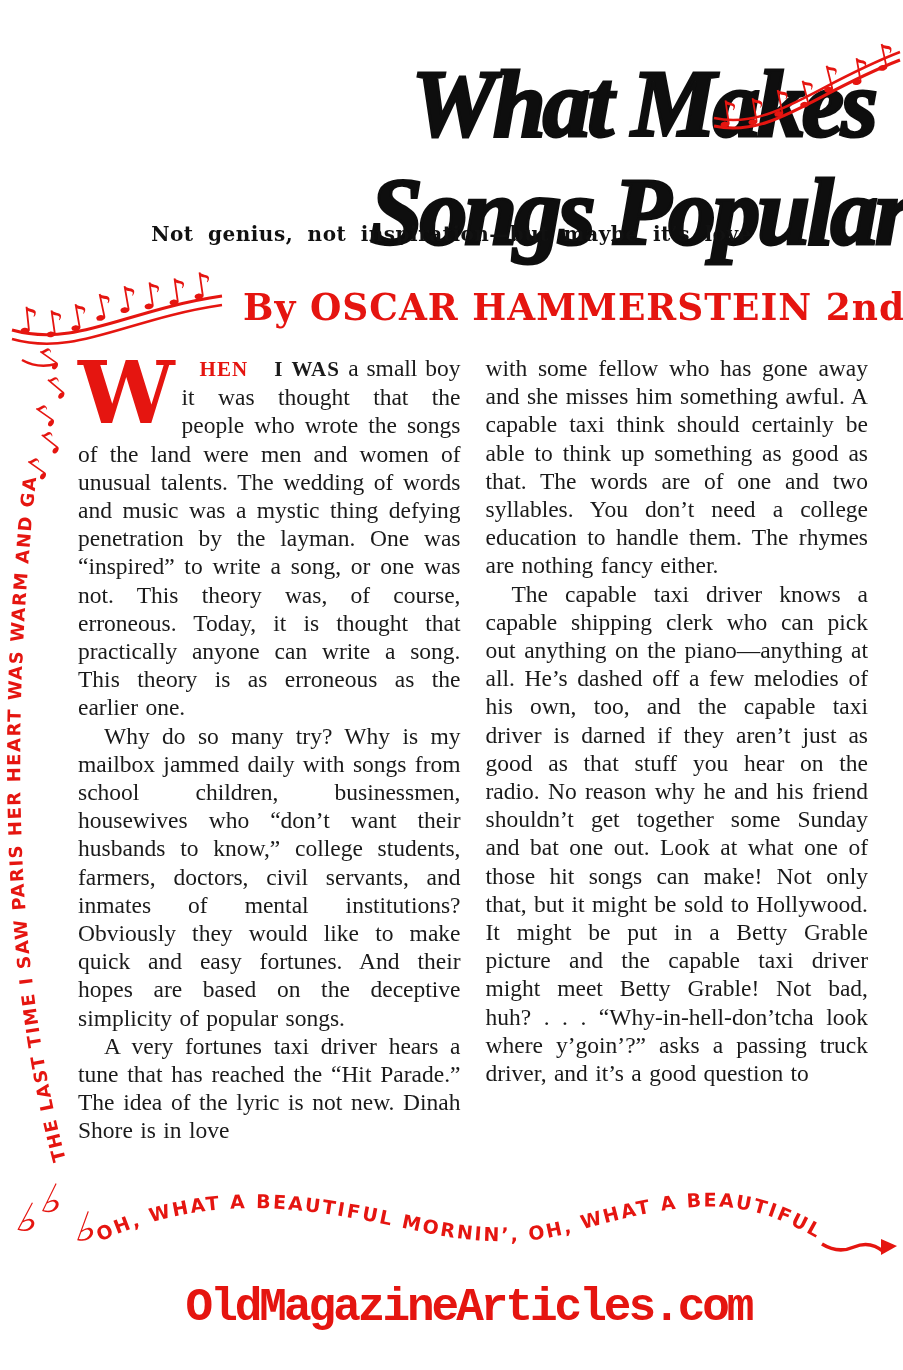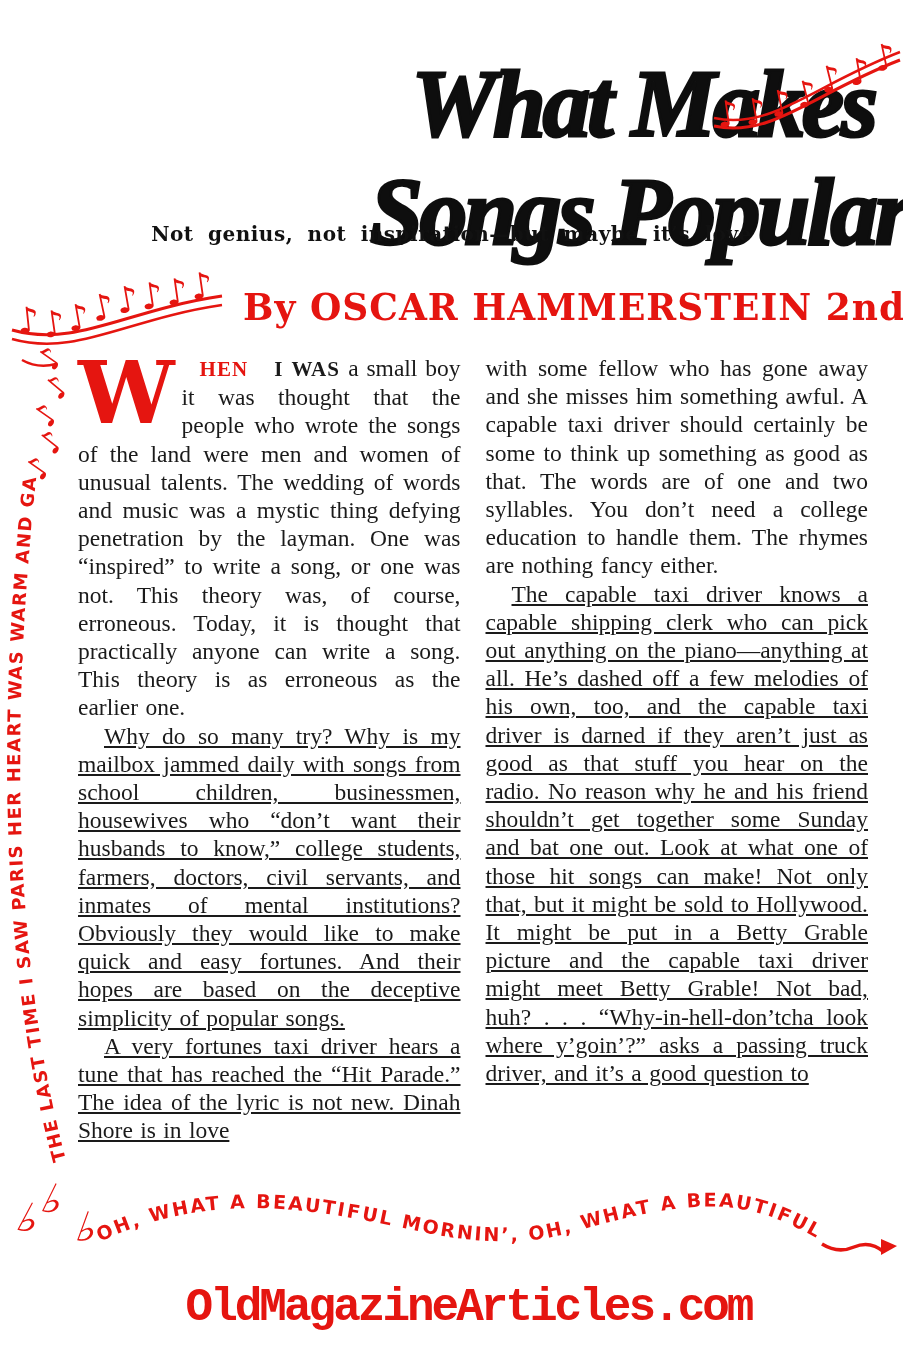--- a/index.html
+++ b/index.html
@@ -25,21 +25,21 @@
     position:absolute;top:284px;left:243px;
     font-family:"DejaVu Serif",serif;font-weight:bold;font-size:36px;
     letter-spacing:1px;color:var(--red);white-space:nowrap;
     transform:scaleY(1.05);transform-origin:top left;
   }
   
   .columns{position:absolute;top:354px;left:78px;width:790px;display:flex;gap:25px;}
   .col{width:383px;font-size:23.5px;line-height:28.2px;text-align:justify;
        font-family:"Liberation Serif",serif;word-spacing:1.5px;}
   .col p{margin:0;}
-  .col p.indent{text-indent:26px;text-decoration:underline;}
+  .col p.indent{text-indent:26px;}
   .dropcap{
     float:left;color:var(--red);font-family:"DejaVu Serif",serif;font-weight:bold;
     font-size:86px;line-height:68px;margin:5px 7px 0 0;
   }
   .leadcaps{font-weight:bold;font-size:21px;letter-spacing:1px;margin-left:18px;}
   .leadcaps.red{color:var(--red);}
   svg.deco{position:absolute;overflow:visible;}
   .note-column span{
     position:absolute;color:var(--red);font-family:"DejaVu Sans",sans-serif;
     font-size:31px;font-weight:bold;
@@ -119,21 +119,21 @@
     <span style="left:28px;top:450px;transform:rotate(-55deg);">♪</span>
   </div>
 
   <div class="columns">
     <div class="col">
         <p><span class="dropcap">W</span><span class="leadcaps red">HEN</span><span class="leadcaps"> I WAS </span>a small boy it was thought that the people who wrote the songs of the land were men and women of unusual talents. The wedding of words and music was a mystic thing defying penetration by the layman. One was “inspired” to write a song, or one was not. This theory was, of course, erroneous. Today, it is thought that practically anyone can write a song. This theory is as erroneous as the earlier one.</p>
         <p class="indent">Why do so many try? Why is my mailbox jammed daily with songs from school children, businessmen, housewives who “don’t want their husbands to know,” college students, farmers, doctors, civil servants, and inmates of mental institutions? Obviously they would like to make quick and easy fortunes. And their hopes are based on the deceptive simplicity of popular songs.</p>
         <p class="indent">A very fortunes taxi driver hears a tune that has reached the “Hit Parade.” The idea of the lyric is not new. Dinah Shore is in love</p>
       </div>
     <div class="col">
-        <p>with some fellow who has gone away and she misses him something awful. A capable taxi driver should certainly be some to think up something as good as that. The words are of one and two syllables. You don’t need a college education to handle them. The rhymes are nothing fancy either.</p>
+        <p>with some fellow who has gone away and she misses him something awful. A capable taxi think should certainly be able to think up something as good as that. The words are of one and two syllables. You don’t need a college education to handle them. The rhymes are nothing fancy either.</p>
         <p class="indent">The capable taxi driver knows a capable shipping clerk who can pick out anything on the piano—anything at all. He’s dashed off a few melodies of his own, too, and the capable taxi driver is darned if they aren’t just as good as that stuff you hear on the radio. No reason why he and his friend shouldn’t get together some Sunday and bat one out. Look at what one of those hit songs can make! Not only that, but it might be sold to Hollywood. It might be put in a Betty Grable picture and the capable taxi driver might meet Betty Grable! Not bad, huh? . . . “Why-in-hell-don’tcha look where y’goin’?” asks a passing truck driver, and it’s a good question to</p>
       </div>
   </div>
 
   <span class="flat" style="left:20px;top:1195px;transform:rotate(28deg);">♭</span>
   <span class="flat" style="left:44px;top:1176px;transform:rotate(26deg);">♭</span>
   <span class="flat" style="left:78px;top:1204px;transform:rotate(20deg);">♭</span>
 
   <svg class="deco" style="left:0px;top:1178px;" width="903" height="120" viewBox="0 0 903 120">
     <defs>

